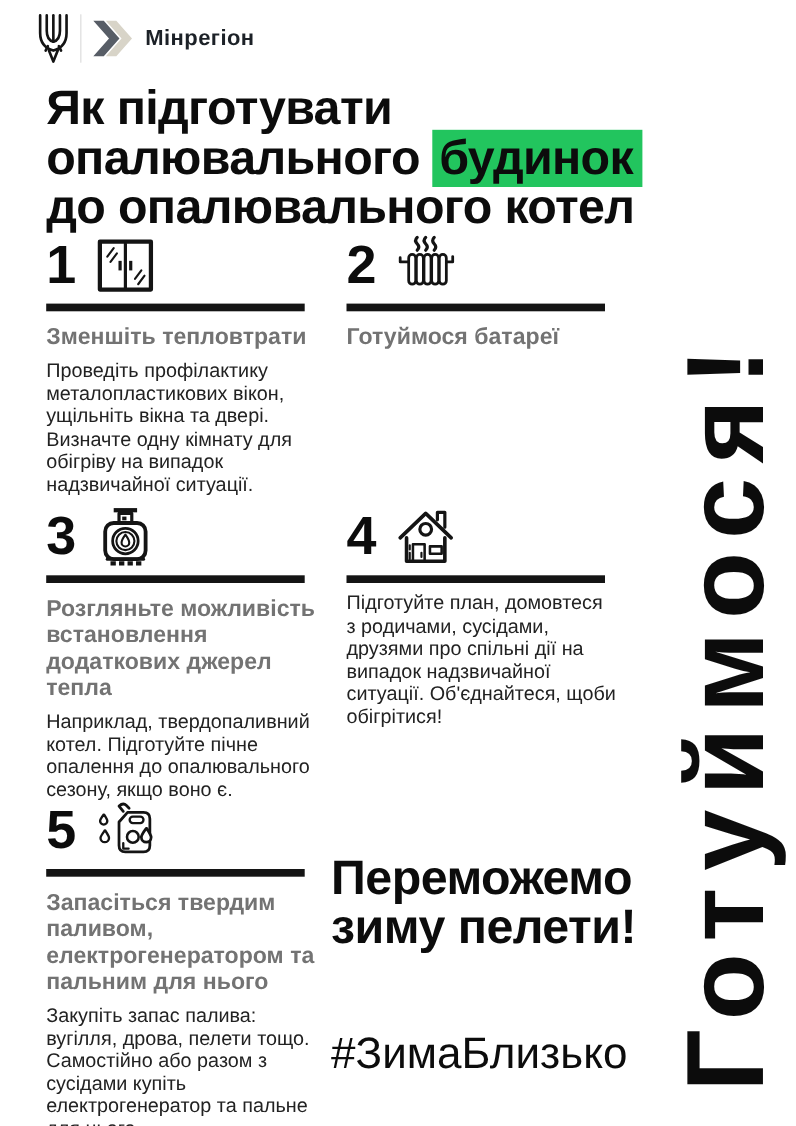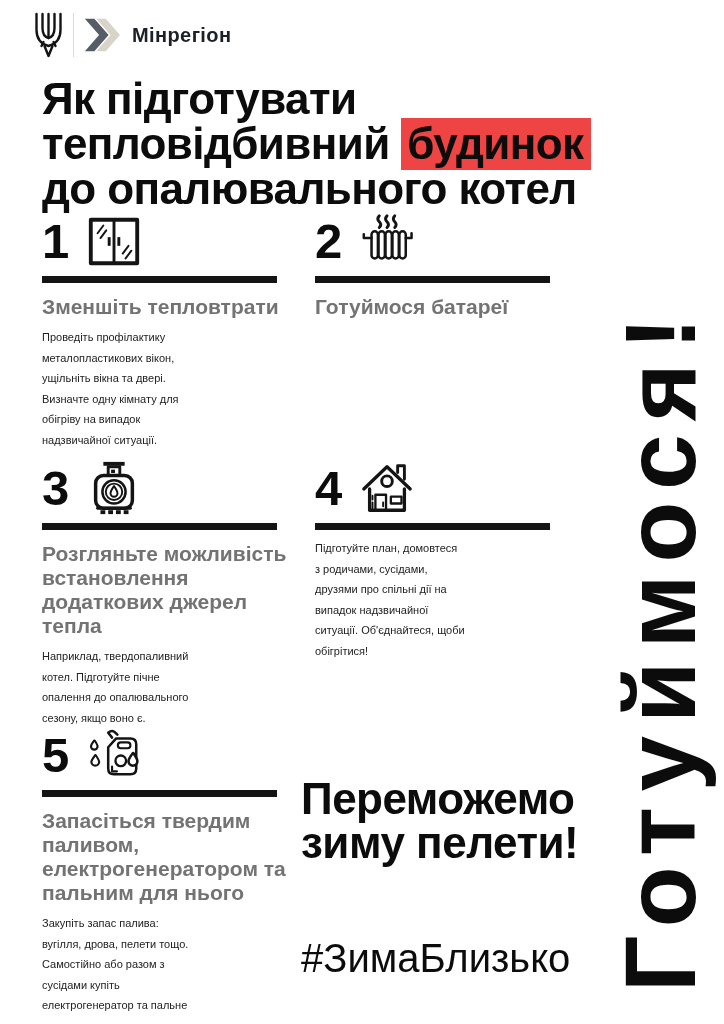--- a/index.html
+++ b/index.html
@@ -11,36 +11,36 @@
   }
   
   .logo-row{position:absolute;left:30px;top:10px;display:flex;align-items:center;height:50px;}
   .trident{width:37px;height:48px;}
   .logo-divider{width:1px;height:44px;background:#d9d9d9;margin:0 8px 0 6px;}
   .chevron{width:38px;height:38px;margin-right:12px;}
   .org-name{font-size:20px;font-weight:700;letter-spacing:.4px;color:#1c2127;}
   
   .title{position:absolute;left:42px;top:76px;font-size:44px;line-height:45px;
          font-weight:700;color:#0c0c0c;letter-spacing:-0.6px;white-space:nowrap;}
-  .hl{background:#ef4444;padding:1px 8px 2px 6px;margin-top:26px;}
+  .hl{background:#22c55e;padding:1px 8px 2px 6px;margin-top:26px;}
   
   .step{position:absolute;width:272px;}
   .s1{left:42px;top:212px;}
   .s2{left:315px;top:212px;}
   .s3{left:42px;top:459px;}
   .s4{left:315px;top:459px;}
   .s5{left:42px;top:726px;}
   .step-head{display:flex;align-items:center;gap:16px;height:58px;}
   .step-number{font-size:49px;font-weight:700;color:#0c0c0c;line-height:1;}
   .step-icon{display:flex;align-items:center;}
   .step-icon svg{width:58px;height:58px;}
   .rule{width:235px;height:7px;background:#141414;margin-top:6px;}
   .step-heading{margin-top:12px;font-size:21px;line-height:24px;font-weight:700;
                 color:#737373;white-space:pre-line;}
-  .step-body{margin-top:8px;font-size:11px;line-height:20.5px;color:#222;
+  .step-body{margin-top:8px;font-size:18px;line-height:20.5px;color:#222;
              white-space:pre-line;}
   
   .slogan{position:absolute;left:301px;top:777px;font-size:44px;line-height:44px;
           font-weight:700;letter-spacing:-0.5px;color:#0c0c0c;white-space:pre-line;}
   .hashtag{position:absolute;left:301px;top:936px;font-size:40px;font-weight:400;
            color:#0c0c0c;}
   
   .vertical{position:absolute;left:278px;top:588px;width:764px;height:120px;
             transform:rotate(-90deg);font-size:100px;line-height:120px;font-weight:700;
             letter-spacing:13px;text-align:center;color:#0c0c0c;white-space:nowrap;}
@@ -64,21 +64,21 @@
     <div class="logo-divider"></div>
     <svg class="chevron" viewBox="0 0 40 40">
       <polygon points="15,3 25,3 40,20 25,37 15,37 30,20" fill="#d8d4c8"></polygon>
       <polygon points="3,3 13,3 28,20 13,37 3,37 18,20" fill="#575d66"></polygon>
     </svg>
     <span class="org-name">Мінрегіон</span>
   </div>
 
   <div class="title">
     <div>Як підготувати</div>
-    <div><span>тепловідбивний </span><span class="hl">будинок</span></div>
+    <div><span>опалювального </span><span class="hl">будинок</span></div>
     <div>до опалювального котел</div>
   </div>
 
   <div class="step s1">
     <div class="step-head">
       <span class="step-number">1</span>
       <span class="step-icon">
         <svg viewBox="0 0 60 60">
           <g class="st">
             <rect x="6" y="8" width="48" height="45" stroke-width="4"></rect>

